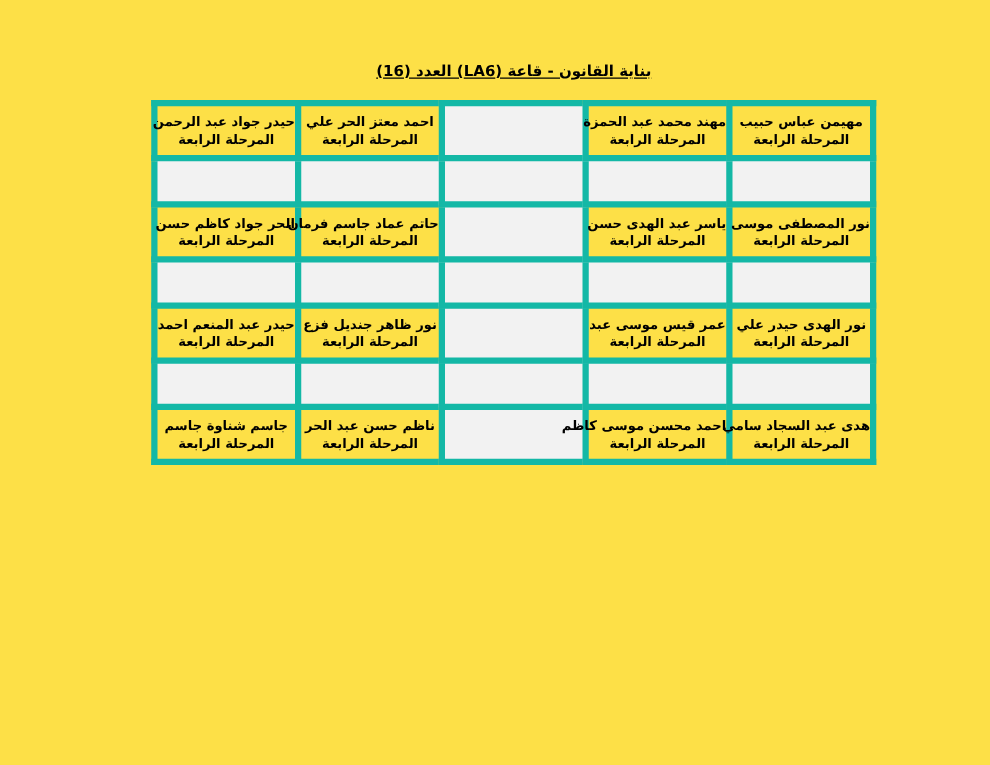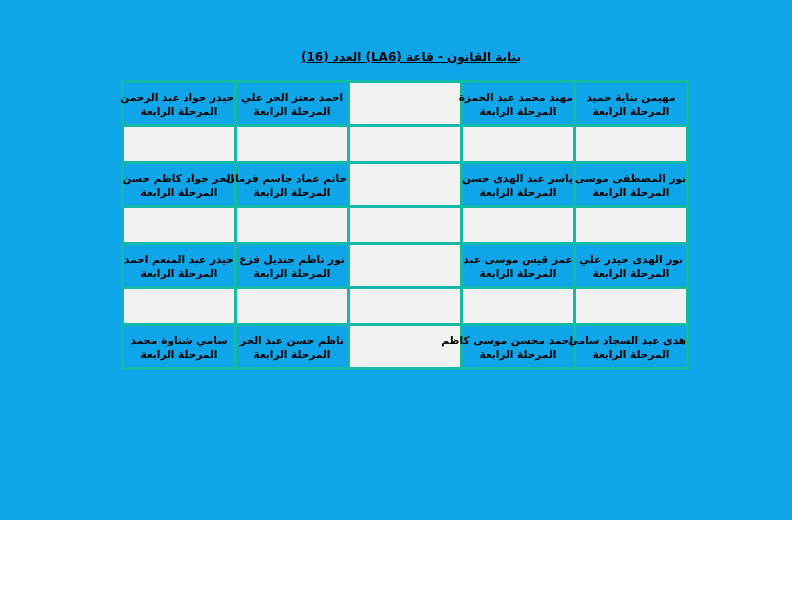--- a/index.html
+++ b/index.html
@@ -10,22 +10,22 @@
   body {
     width: 792px;
     height: 612px;
     overflow: hidden;
     font-family: "DejaVu Sans", "Liberation Sans", sans-serif;
     color: #000000;
   }
   .page {
     position: relative;
     width: 792px;
-    height: 520px;
-    background: #0ea5e9;
+    height: 612px;
+    background: #fde047;
   }
   .doc-title {
     position: absolute;
     top: 50px;
     left: 0;
     width: 792px;
     text-align: center;
     direction: rtl;
     font-size: 12px;
     font-weight: bold;
@@ -35,21 +35,21 @@
   table.grid {
     position: absolute;
     top: 80px;
     left: 121px;
     width: 550px;
     border-collapse: collapse;
     table-layout: fixed;
     direction: rtl;
   }
   table.grid td {
-    border: 3px solid #14b8a6;
+    border: 5px solid #14b8a6;
     padding: 0;
     vertical-align: middle;
     width: 110px;
   }
   tr.students-row { height: 44px; }
   tr.spacer-row   { height: 37px; }
   td.shaded { background: #f2f2f2; }
   .nm, .st {
     direction: rtl;
     text-align: center;
@@ -64,21 +64,21 @@
 
 <div class="page">
 
   <div class="doc-title">بناية القانون - قاعة (LA6) العدد (16)</div>
 
   <table class="grid">
 
     <tbody>
         <tr class="students-row">
       <td>
-        <div class="nm">مهيمن بناية حميد</div>
+        <div class="nm">مهيمن عباس حبيب</div>
         <div class="st">المرحلة الرابعة</div>
       </td>
       <td>
         <div class="nm">مهند محمد عبد الحمزة</div>
         <div class="st">المرحلة الرابعة</div>
       </td>
       <td class="shaded"></td>
       <td>
         <div class="nm">احمد معتز الحر علي</div>
         <div class="st">المرحلة الرابعة</div>
@@ -129,21 +129,21 @@
       <td>
         <div class="nm">نور الهدى حيدر علي</div>
         <div class="st">المرحلة الرابعة</div>
       </td>
       <td>
         <div class="nm">عمر قيس موسى عبد</div>
         <div class="st">المرحلة الرابعة</div>
       </td>
       <td class="shaded"></td>
       <td>
-        <div class="nm">نور ناظم جنديل فزع</div>
+        <div class="nm">نور ظاهر جنديل فزع</div>
         <div class="st">المرحلة الرابعة</div>
       </td>
       <td>
         <div class="nm">حيدر عبد المنعم احمد</div>
         <div class="st">المرحلة الرابعة</div>
       </td>
     </tr>
 
     <tr class="spacer-row">
       <td class="shaded"></td>
@@ -161,20 +161,20 @@
       <td>
         <div class="nm">احمد محسن موسى كاظم</div>
         <div class="st">المرحلة الرابعة</div>
       </td>
       <td class="shaded"></td>
       <td>
         <div class="nm">ناظم حسن عبد الحر</div>
         <div class="st">المرحلة الرابعة</div>
       </td>
       <td>
-        <div class="nm">سامي شناوة محمد</div>
+        <div class="nm">جاسم شناوة جاسم</div>
         <div class="st">المرحلة الرابعة</div>
       </td>
     </tr>
   </tbody>
     </table>
 
 </div>
 
 </body></html>

